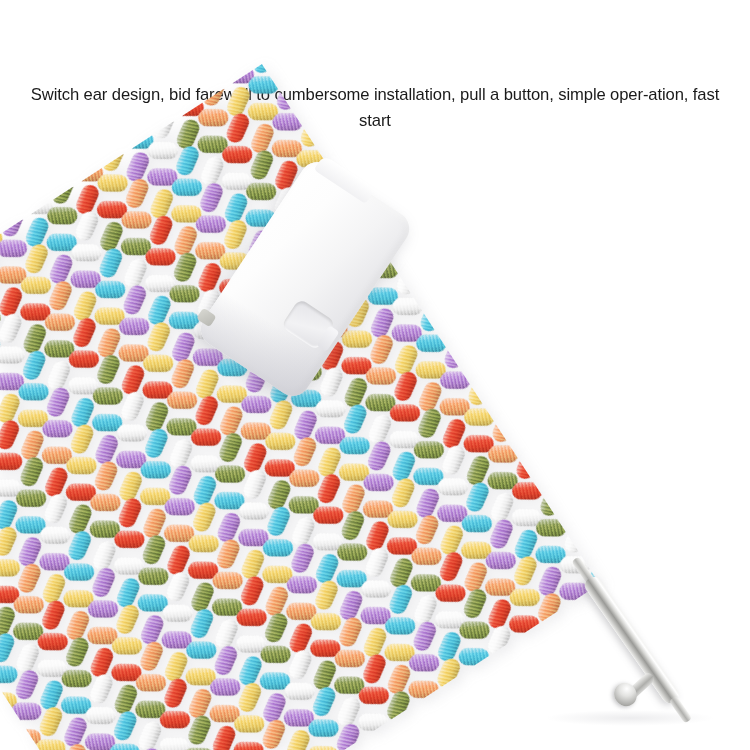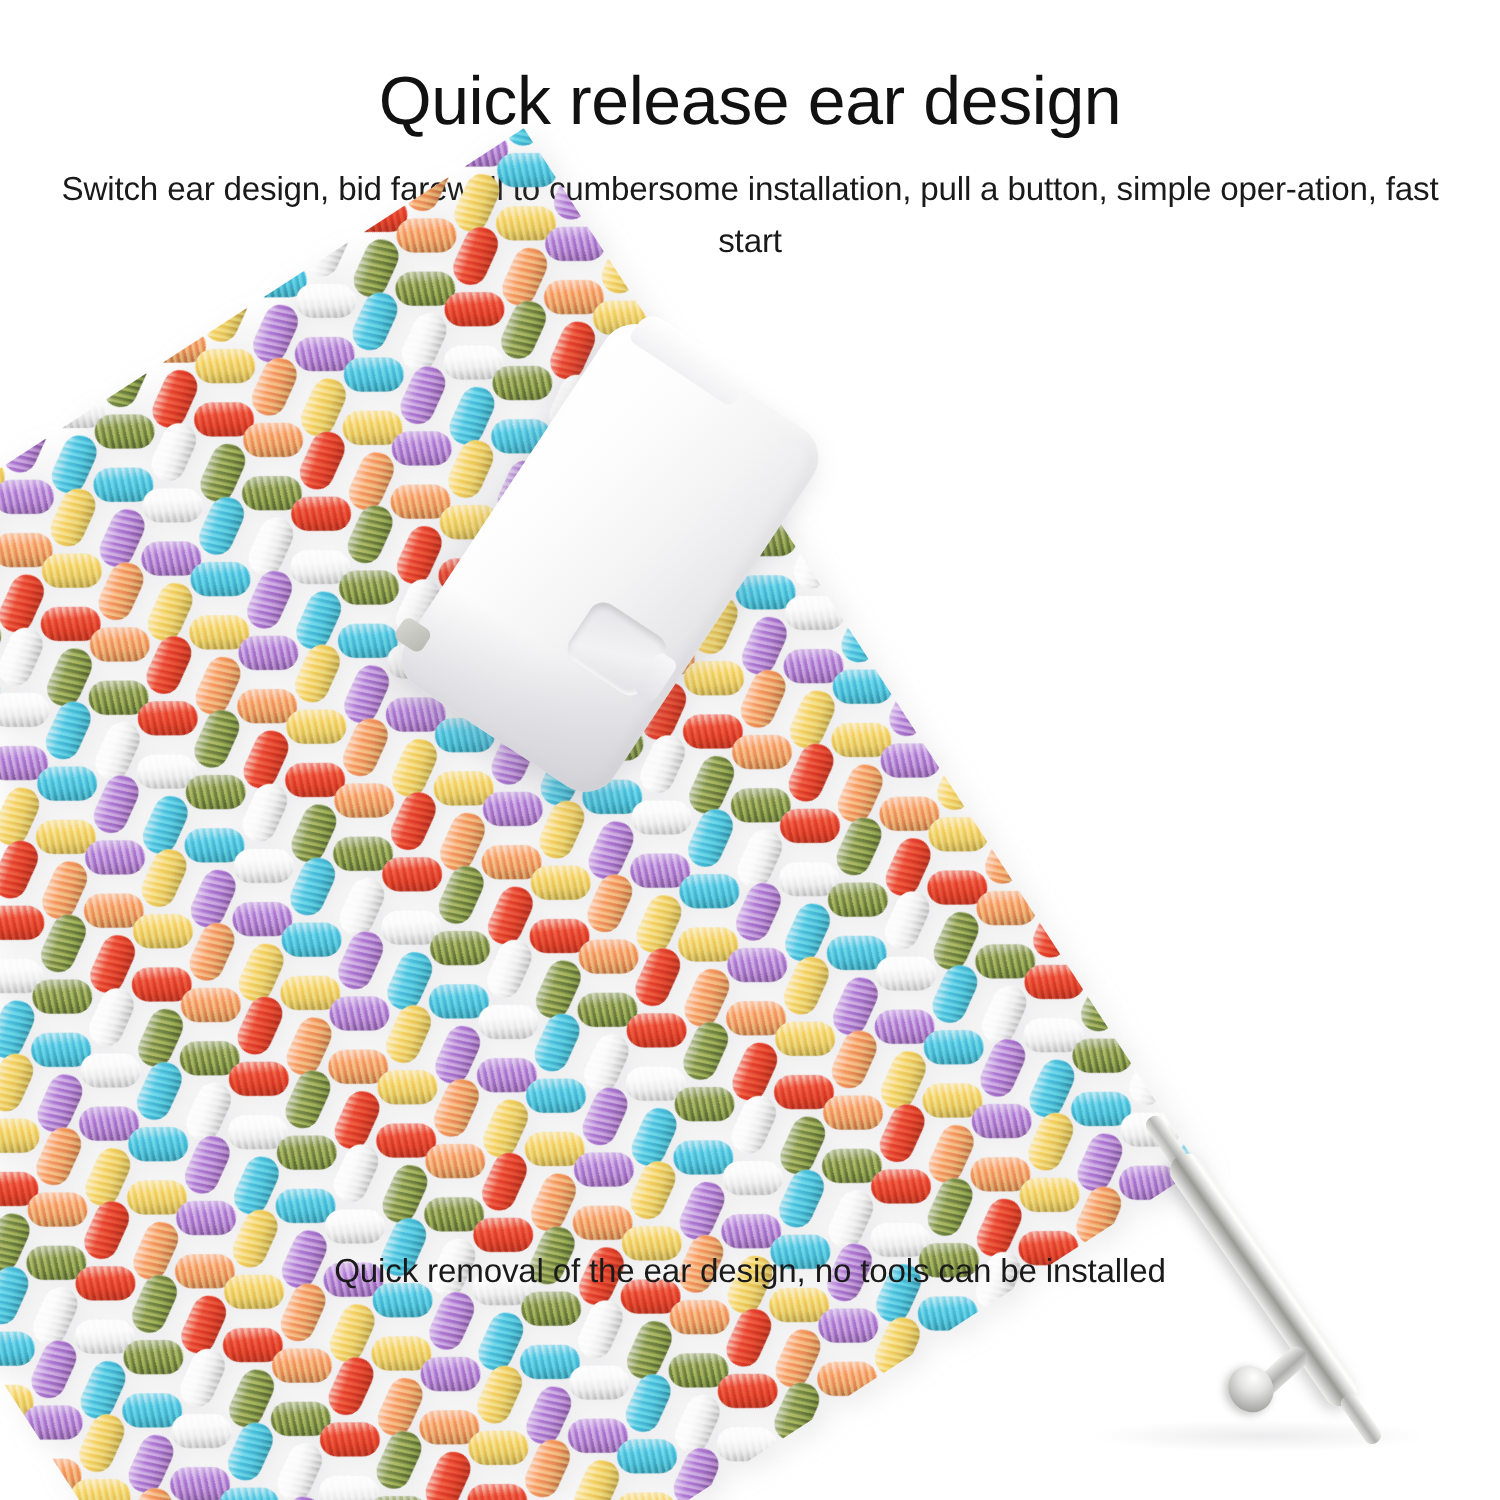--- a/index.html
+++ b/index.html
@@ -272,21 +272,20 @@
     height: 16px;
     border-radius: 50%;
     background: radial-gradient(ellipse at center, rgba(140,140,150,0.16), rgba(255,255,255,0) 70%);
   }
 </style>
 </head>
 <body>
 
 <div id="page">
 
-  <div class="headline">Quick release ear design</div>
 
   <div class="subhead">Switch ear design, bid farewell to cumbersome installation, pull a button, simple oper-ation, fast start</div>
 
   <div class="stage">
 
     <div class="band-wrap">
       <div class="band-clip">
         <div class="weave" id="weave">
             <div class="seg a" style="background: rgb(245, 210, 100); left: 220px; top: -12px;"></div>
             <div class="seg b" style="background: rgb(179, 127, 214); left: 250px; top: -12px;"></div>
@@ -778,15 +777,14 @@
         <div class="sb-tip-l"></div>
         <div class="sb-body"></div>
         <div class="sb-tip-r"></div>
         <div class="sb-lever"></div>
         <div class="sb-knob"></div>
       </div>
     </div>
 
   </div>
 
-  <div class="caption">Quick removal of the ear design, no tools can be installed</div>
 
 </div>
 
 </body></html>

